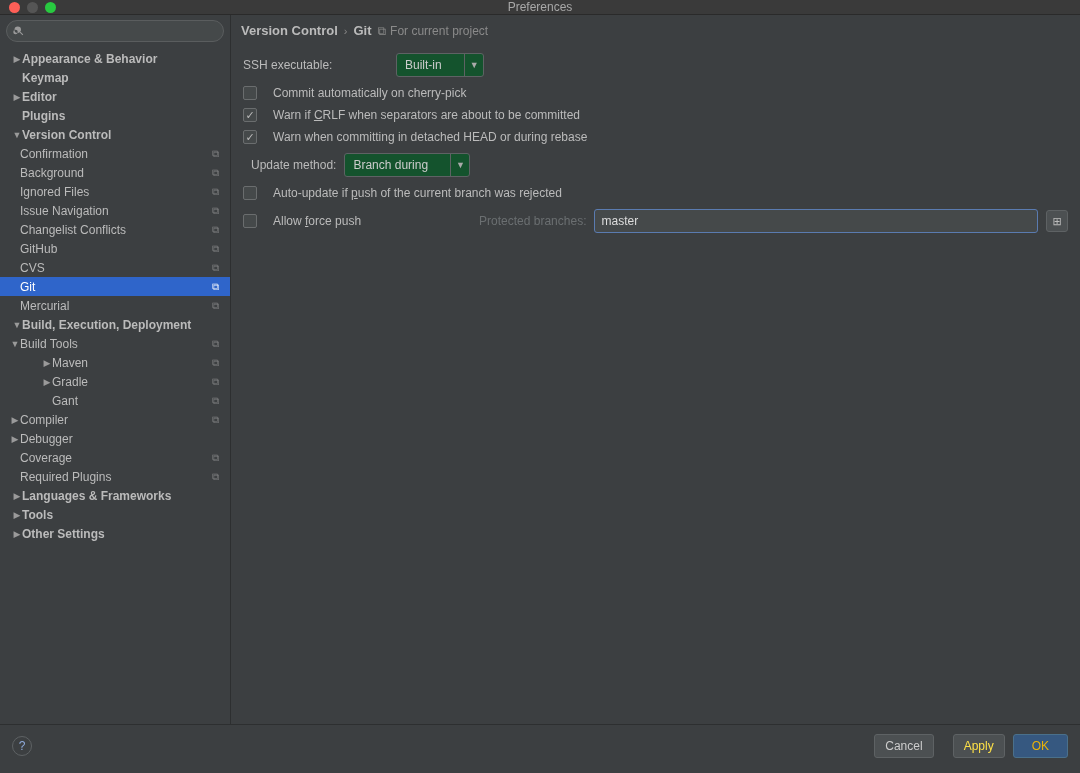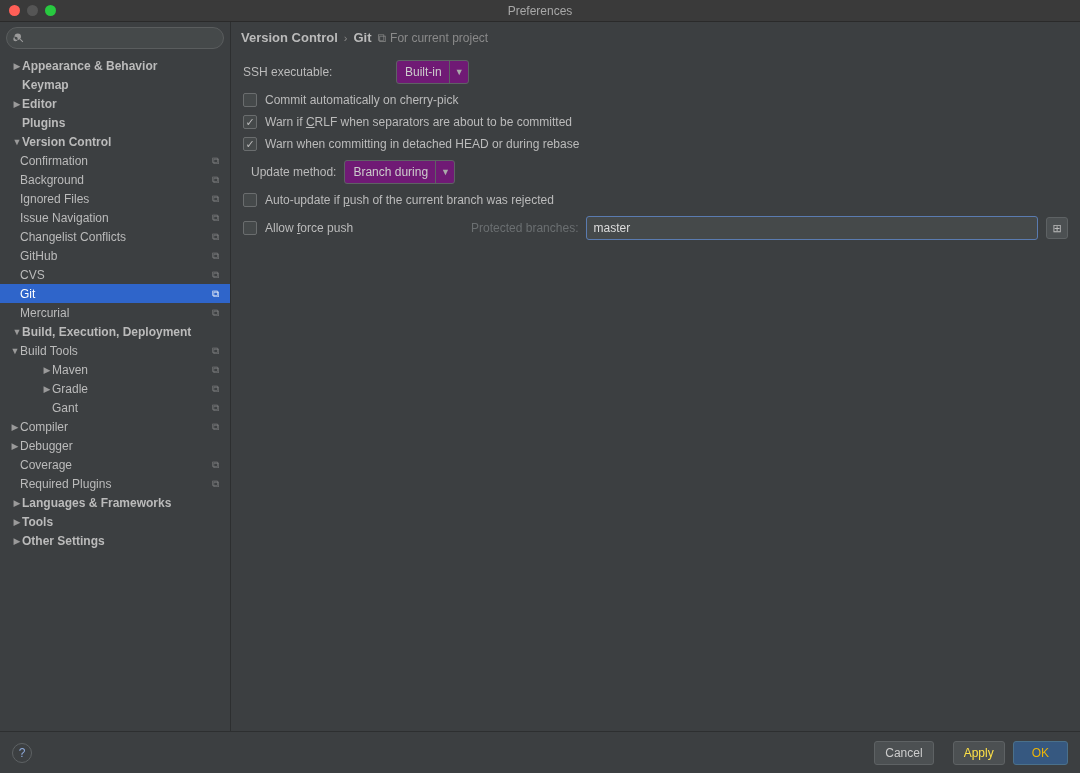--- a/index.html
+++ b/index.html
@@ -1,17 +1,17 @@
 <!DOCTYPE html>
 <html><head>
 <meta charset="utf-8">
 <style>
   * { box-sizing: border-box; margin: 0; padding: 0; font-family: -apple-system, "Helvetica Neue", Arial, sans-serif; }
   body { width: 1080px; height: 773px; background: #3c3f41; color: #bbbbbb; font-size: 12px; overflow: hidden; }
-  .titlebar { height: 22px; background: #3a3a3a; display: flex; align-items: center; position: relative; border-bottom: 1px solid #2a2a2a; }
+  .titlebar { height: 15px; background: #3a3a3a; display: flex; align-items: center; position: relative; border-bottom: 1px solid #2a2a2a; }
   .traffic { display: flex; gap: 7px; padding-left: 9px; }
   .tl { width: 11px; height: 11px; border-radius: 50%; }
   .tl.red { background: #ff5f57; }
   .tl.yellow { background: #555; }
   .tl.green { background: #28c940; }
   .titlebar-title { position: absolute; left: 50%; transform: translateX(-50%); color: #a8a8a8; font-size: 12px; }
   .content { display: flex; height: 709px; }
   .sidebar { width: 231px; background: #3c3f41; border-right: 1px solid #2d2f30; overflow-y: auto; }
   .search-wrap { padding: 5px 6px; }
   .search { display: flex; align-items: center; background: #45494a; border: 1px solid #5a5d5e; border-radius: 11px; height: 22px; padding: 0 6px; }
@@ -32,23 +32,23 @@
   .breadcrumb .bc { color: #bbbbbb; font-weight: bold; }
   .breadcrumb .sep { color: #888; font-size: 11px; }
   .breadcrumb .hint { color: #8a8a8a; font-size: 12px; font-weight: normal; display: flex; align-items: center; gap: 4px; }
   .panel { padding: 8px 12px; display: flex; flex-direction: column; gap: 8px; }
   .row { display: flex; align-items: center; gap: 8px; min-height: 26px; }
   .row .lbl { color: #bbbbbb; white-space: nowrap; }
   input[type=text] { background: #45494a; border: 1px solid #5a7bb0; color: #ddd; height: 24px; padding: 0 6px; font-size: 12px; border-radius: 3px; }
   .btn { background: #4c5052; border: 1px solid #5e6264; color: #ccc; height: 24px; padding: 0 10px; border-radius: 3px; cursor: pointer; font-size: 12px; }
   .btn.small { padding: 0 6px; }
   .btn:disabled { color: #fde047; margin-left: 11px; }
-  .select { background: #701a75; border: 1px solid #5e6264; color: #ccc; height: 24px; padding: 0 4px 0 8px; border-radius: 3px; display: inline-flex; align-items: center; gap: 7px; cursor: pointer; }
+  .select { background: #14532d; border: 1px solid #5e6264; color: #ccc; height: 24px; padding: 0 4px 0 8px; border-radius: 3px; display: inline-flex; align-items: center; gap: 22px; cursor: pointer; }
   .select .caret { font-size: 9px; color: #aaa; border-left: 1px solid #5e6264; padding-left: 5px; height: 100%; display: flex; align-items: center; }
-  .chk { display: flex; align-items: center; gap: 8px; cursor: pointer; text-align: right; }
+  .chk { display: flex; align-items: center; gap: 16px; cursor: pointer; text-align: right; }
   .chkbox { width: 14px; height: 14px; background: #45494a; border: 1px solid #6a6d6e; border-radius: 2px; display: inline-flex; align-items: center; justify-content: center; }
   .chkbox.checked::after { content: "✓"; color: #bbb; font-size: 11px; line-height: 1; }
   .disabled-text { color: #6b6f71; }
   .prot-input { background: #3c3f41; border: 1px solid #4c4f51; color: #888; height: 24px; padding: 0 6px; font-size: 12px; border-radius: 3px; flex: 1; }
   .icon-btn { width: 22px; height: 22px; background: #4c5052; border: 1px solid #5e6264; border-radius: 3px; display: inline-flex; align-items: center; justify-content: center; cursor: pointer; color: #bbb; font-size: 11px; }
   .footer { height: 42px; border-top: 1px solid #2d2f30; display: flex; align-items: center; padding: 0 12px; gap: 8px; }
   .footer .help { width: 20px; height: 20px; border-radius: 50%; border: 1px solid #5e6264; display: flex; align-items: center; justify-content: center; color: #8faadb; font-size: 12px; cursor: pointer; }
   .footer .spacer { flex: 1; }
   .footer .btn.primary { background: #365880; border-color: #4a708b; color: #eab308; padding: 0 18px; }
   .ul { text-decoration: underline; }

